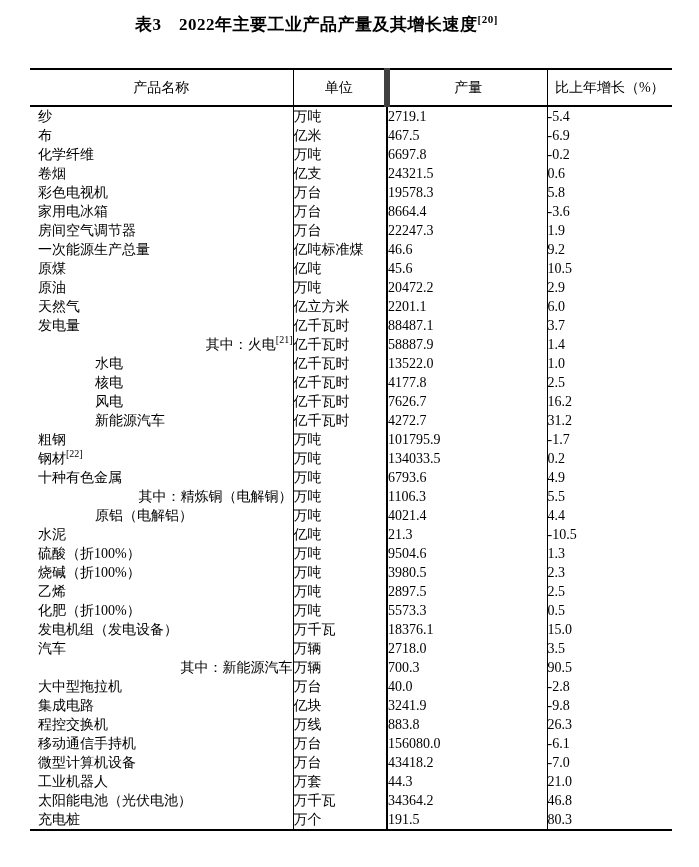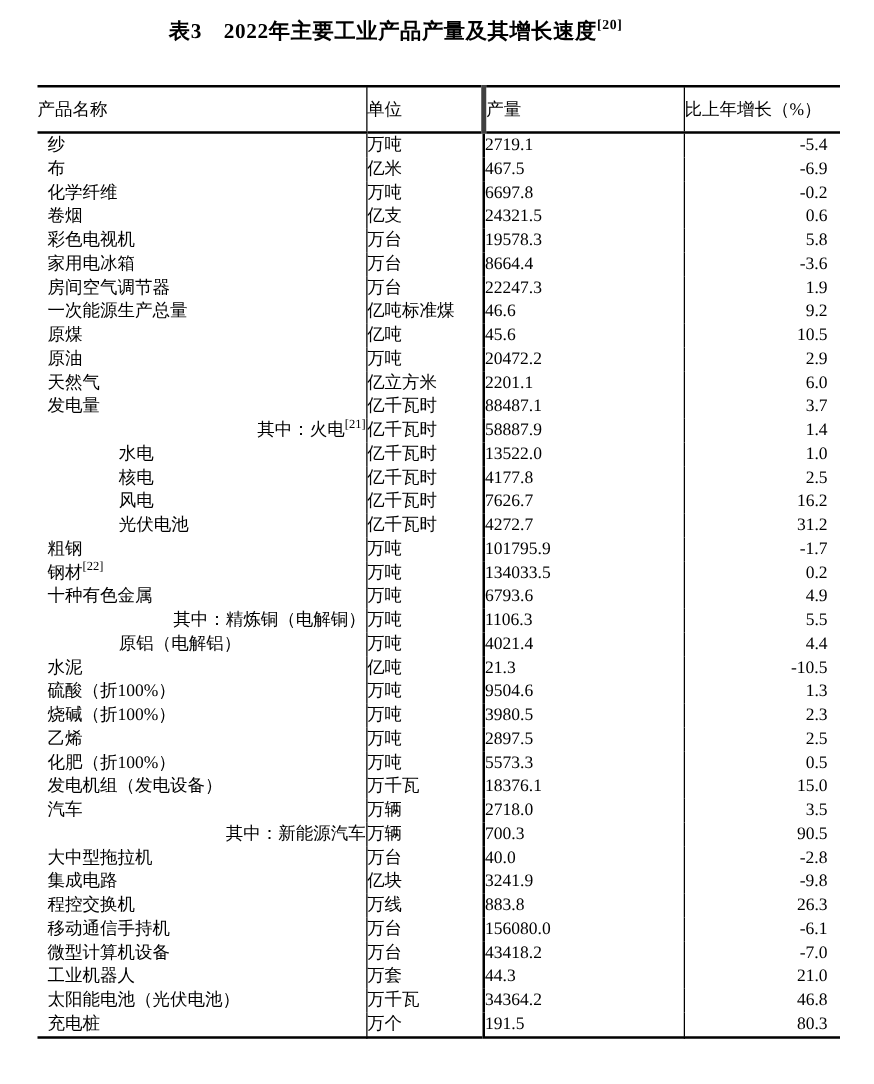--- a/index.html
+++ b/index.html
@@ -24,35 +24,35 @@
     border-collapse: collapse; table-layout: fixed;
     font-size: 14px;
     border-top: 2px solid #000;
     border-bottom: 2px solid #000;
   }
   col.c1 { width: 263px; }
   col.c2 { width: 94px; }
   col.c3 { width: 160px; }
   col.c4 { width: 125px; }
   thead th {
-    font-weight: normal; text-align: left;
+    font-weight: normal; text-align: center;
     height: 37px; vertical-align: middle;
     border-bottom: 2px solid #000;
   }
   thead th:nth-child(1) { border-right: 1px solid #000; }
-  thead th:nth-child(2) { border-right: 4px solid #404040; font-family: Liberation Mono, monospace; }
+  thead th:nth-child(2) { border-right: 6px solid #404040; font-family: Liberation Mono, monospace; }
   thead th:nth-child(3) { border-right: 1px solid #000; }
   tbody td {
     height: 19px; line-height: 19px;
     vertical-align: middle; white-space: nowrap; overflow: hidden;
   }
   tbody td.name   { text-align: left;  padding-left: 8px;  border-right: 1px solid #000; }
   tbody td.unit   { text-align: left; border-right: 2px solid #000; }
   tbody td.output { text-align: left; padding-right: 14px; border-right: 1px solid #000; }
-  tbody td.growth { text-align: right; padding-right: 10px; }
+  tbody td.growth { padding-right: 10px; }
   tbody td.name.ind1 { padding-left: 23px; text-align: right; }
   tbody td.name.ind2 { padding-left: 65px; }
   tbody td.name sup, .doc-title sup { vertical-align: super; }
   tbody td.name sup { font-size: 10px; line-height: 0; }
 </style>
 </head>
 <body>
 
 <div class="page">
 
@@ -164,21 +164,21 @@
           <td class="output">4177.8</td>
           <td class="growth">2.5</td>
         </tr>
         <tr>
           <td class="name ind2"><span>风电</span></td>
           <td class="unit">亿千瓦时</td>
           <td class="output">7626.7</td>
           <td class="growth">16.2</td>
         </tr>
         <tr>
-          <td class="name ind2"><span>光伏电池</span></td>
+          <td class="name ind2"><span>新能源汽车</span></td>
           <td class="unit">亿千瓦时</td>
           <td class="output">4272.7</td>
           <td class="growth">31.2</td>
         </tr>
         <tr>
           <td class="name ind0"><span>粗钢</span></td>
           <td class="unit">万吨</td>
           <td class="output">101795.9</td>
           <td class="growth">-1.7</td>
         </tr>

